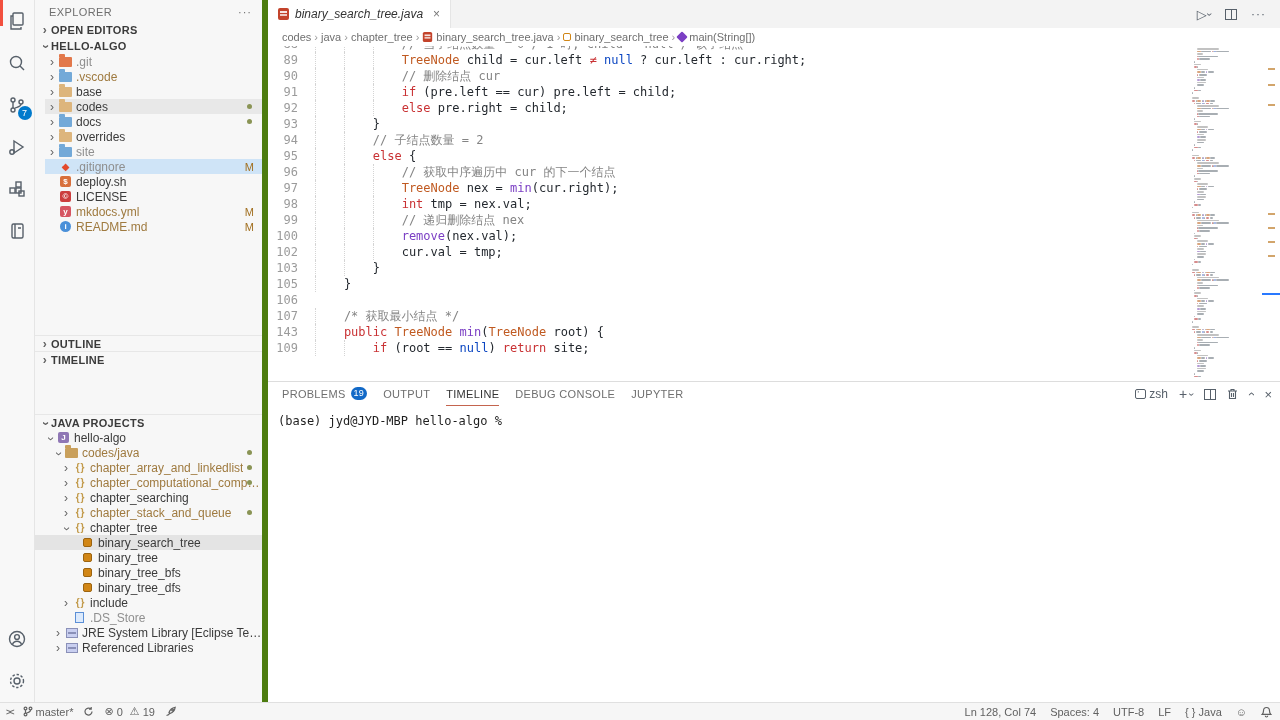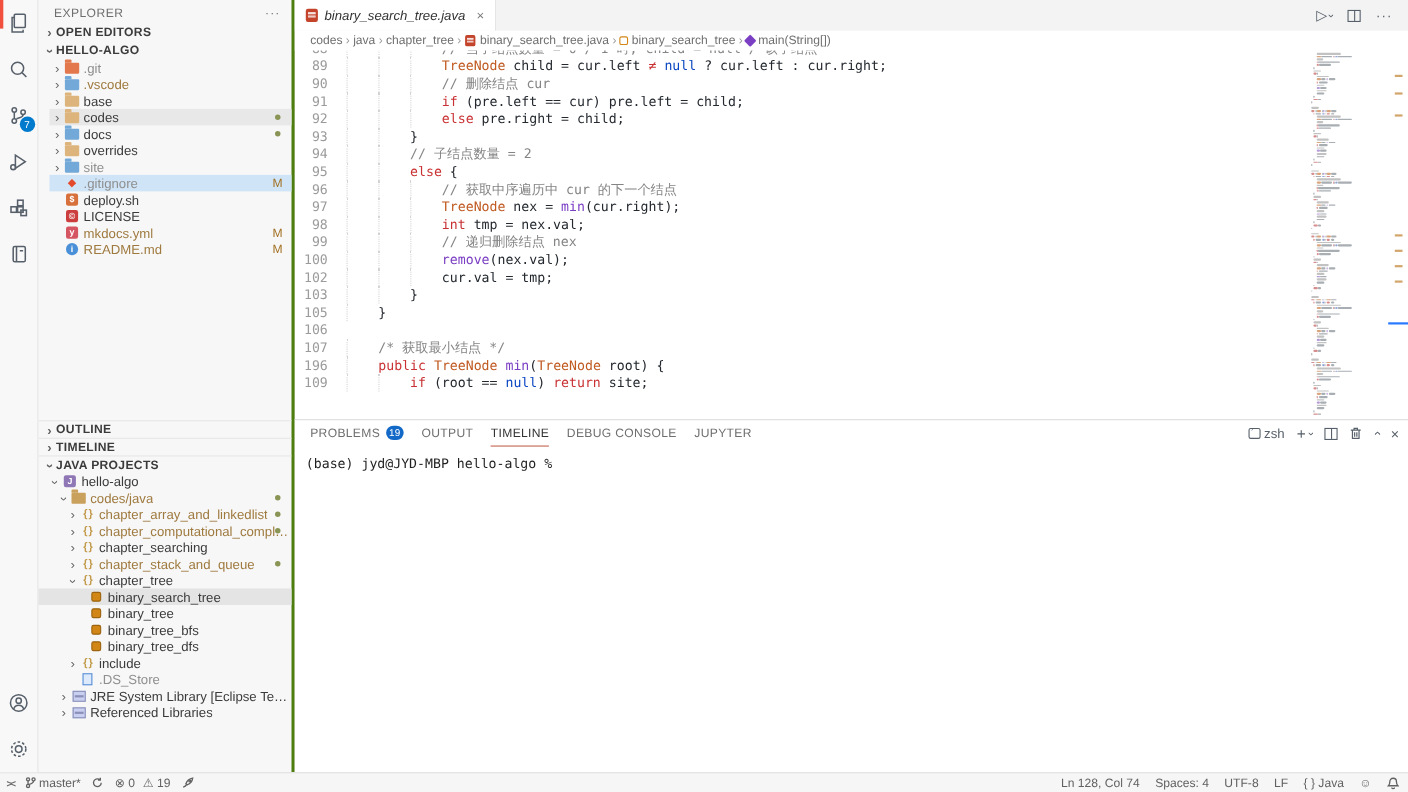--- a/index.html
+++ b/index.html
@@ -10,21 +10,21 @@
 
   
   #activity-bar { width:35px; background:#f8f8f8; border-right:1px solid #e5e5e5; display:flex; flex-direction:column; align-items:center; position:relative; }
   #activity-bar::before { content:""; position:absolute; left:0; top:0; width:3px; height:26px; background:#f2503f; }
   .ab-icon { width:35px; height:42px; display:flex; align-items:center; justify-content:center; position:relative; color:#57606a; cursor:pointer; }
   .ab-icon svg { stroke:#57606a; fill:none; stroke-width:1.4; }
   .ab-badge { position:absolute; right:3px; bottom:6px; min-width:14px; height:14px; border-radius:8px; background:#007acc; color:#fff; font-size:9px; line-height:14px; text-align:center; padding:0 2px; }
   .ab-bottom { margin-top:auto; }
 
   
-  #sidebar { width:233px; background:#f7f7f7; border-right:3px solid #4d7c0f; display:flex; flex-direction:column; font-size:12px; min-height:0; }
+  #sidebar { width:233px; background:#f7f7f7; border-right:6px solid #4d7c0f; display:flex; flex-direction:column; font-size:12px; min-height:0; }
   .sb-title { display:flex; justify-content:space-between; align-items:center; padding:6px 10px 4px 14px; font-size:11px; letter-spacing:.4px; color:#6f6f6f; }
   .sb-title .more { color:#6f6f6f; letter-spacing:1px; cursor:pointer; }
   .sec-head { display:flex; align-items:center; height:16px; font-size:11px; font-weight:bold; color:#3b3b3b; letter-spacing:.3px; padding-left:4px; cursor:pointer; }
   .chev { display:inline-block; width:12px; text-align:center; color:#646464; font-size:12px; transform-origin:50% 55%; }
   .chev.down { transform:rotate(90deg); }
   .tree { }
   .row { display:flex; align-items:center; height:15px; padding-left:0; cursor:pointer; white-space:nowrap; position:relative; }
   .row .chev { flex:0 0 14px; }
   .row .nochev { flex:0 0 14px; }
   .row .lbl { margin-left:4px; overflow:hidden; text-overflow:ellipsis; }
@@ -279,21 +279,21 @@
 
       <div style="margin-top:auto;"></div>
       <div class="sec-head" style="border-top:1px solid #e7e7e7;">
         <span class="chev">›</span>
         <span>OUTLINE</span>
       </div>
       <div class="sec-head" style="border-top:1px solid #e7e7e7;">
         <span class="chev">›</span>
         <span>TIMELINE</span>
       </div>
-      <div class="sec-head" style="border-top:1px solid #e7e7e7;">
+      <div class="sec-head" style="border-top:1px solid #e7e7e7;margin-top:47px;">
         <span class="chev down">›</span>
         <span>JAVA PROJECTS</span>
       </div>
       <div class="tree" id="java-tree" style="height:272px;">
           <div class="row" style="padding-left: 8px;">
             <span class="chev down">›</span>
             <span class="ficon">
               <span class="sqicon" style="background:#8f77b5;">J</span>
             </span>
             <span class="lbl">hello-algo</span>
@@ -464,21 +464,21 @@
             <div class="code-line"><span class="gut">96</span><span style="position: relative; display: inline-block;"><span class="ind"> </span><span class="ind"> </span><span class="ind"> </span><span class="cm">// 获取中序遍历中 cur 的下一个结点</span></span></div>
             <div class="code-line"><span class="gut">97</span><span style="position: relative; display: inline-block;"><span class="ind"> </span><span class="ind"> </span><span class="ind"> </span><span class="ty">TreeNode</span><span class="tx"> nex = </span><span class="fn">min</span><span class="tx">(cur.right);</span></span></div>
             <div class="code-line"><span class="gut">98</span><span style="position: relative; display: inline-block;"><span class="ind"> </span><span class="ind"> </span><span class="ind"> </span><span class="kw">int</span><span class="tx"> tmp = nex.val;</span></span></div>
             <div class="code-line"><span class="gut">99</span><span style="position: relative; display: inline-block;"><span class="ind"> </span><span class="ind"> </span><span class="ind"> </span><span class="cm">// 递归删除结点 nex</span></span></div>
             <div class="code-line"><span class="gut">100</span><span style="position: relative; display: inline-block;"><span class="ind"> </span><span class="ind"> </span><span class="ind"> </span><span class="fn">remove</span><span class="tx">(nex.val);</span></span></div>
             <div class="code-line"><span class="gut">102</span><span style="position: relative; display: inline-block;"><span class="ind"> </span><span class="ind"> </span><span class="ind"> </span><span class="tx">cur.val = tmp;</span></span></div>
             <div class="code-line"><span class="gut">103</span><span style="position: relative; display: inline-block;"><span class="ind"> </span><span class="ind"> </span><span class="tx">}</span></span></div>
             <div class="code-line"><span class="gut">105</span><span style="position: relative; display: inline-block;"><span class="ind"> </span><span class="tx">}</span></span></div>
             <div class="code-line"><span class="gut">106</span><span style="position: relative; display: inline-block;"></span></div>
             <div class="code-line"><span class="gut">107</span><span style="position: relative; display: inline-block;"><span class="ind"> </span><span class="cm">/* 获取最小结点 */</span></span></div>
-            <div class="code-line"><span class="gut">196</span><span style="position: relative; display: inline-block;"><span class="ind"> </span><span class="kw">public</span><span class="tx"> </span><span class="ty">TreeNode</span><span class="tx"> </span><span class="fn">min</span><span class="tx">(</span><span class="ty">TreeNode</span><span class="tx"> root) {</span></span></div>
+            <div class="code-line"><span class="gut">143</span><span style="position: relative; display: inline-block;"><span class="ind"> </span><span class="kw">public</span><span class="tx"> </span><span class="ty">TreeNode</span><span class="tx"> </span><span class="fn">min</span><span class="tx">(</span><span class="ty">TreeNode</span><span class="tx"> root) {</span></span></div>
             <div class="code-line"><span class="gut">109</span><span style="position: relative; display: inline-block;"><span class="ind"> </span><span class="ind"> </span><span class="kw">if</span><span class="tx"> (root == </span><span class="lit">null</span><span class="tx">) </span><span class="kw">return</span><span class="tx"> site;</span></span></div>
           </div>
         <div id="minimap">
             <div class="mm-row" style="top: 2px;">
               <span class="mm-seg" style="left: 6.6px; width: 22px; background: rgb(184, 184, 184);"></span>
             </div>
             <div class="mm-row" style="top: 4.6px;">
               <span class="mm-seg" style="left: 6.6px; width: 4.4px; background: rgb(210, 150, 104);"></span>
               <span class="mm-seg" style="left: 11.4px; width: 9.9px; background: rgb(154, 160, 166);"></span>
               <span class="mm-seg" style="left: 21.7px; width: 0.55px; background: rgb(208, 122, 122);"></span>

